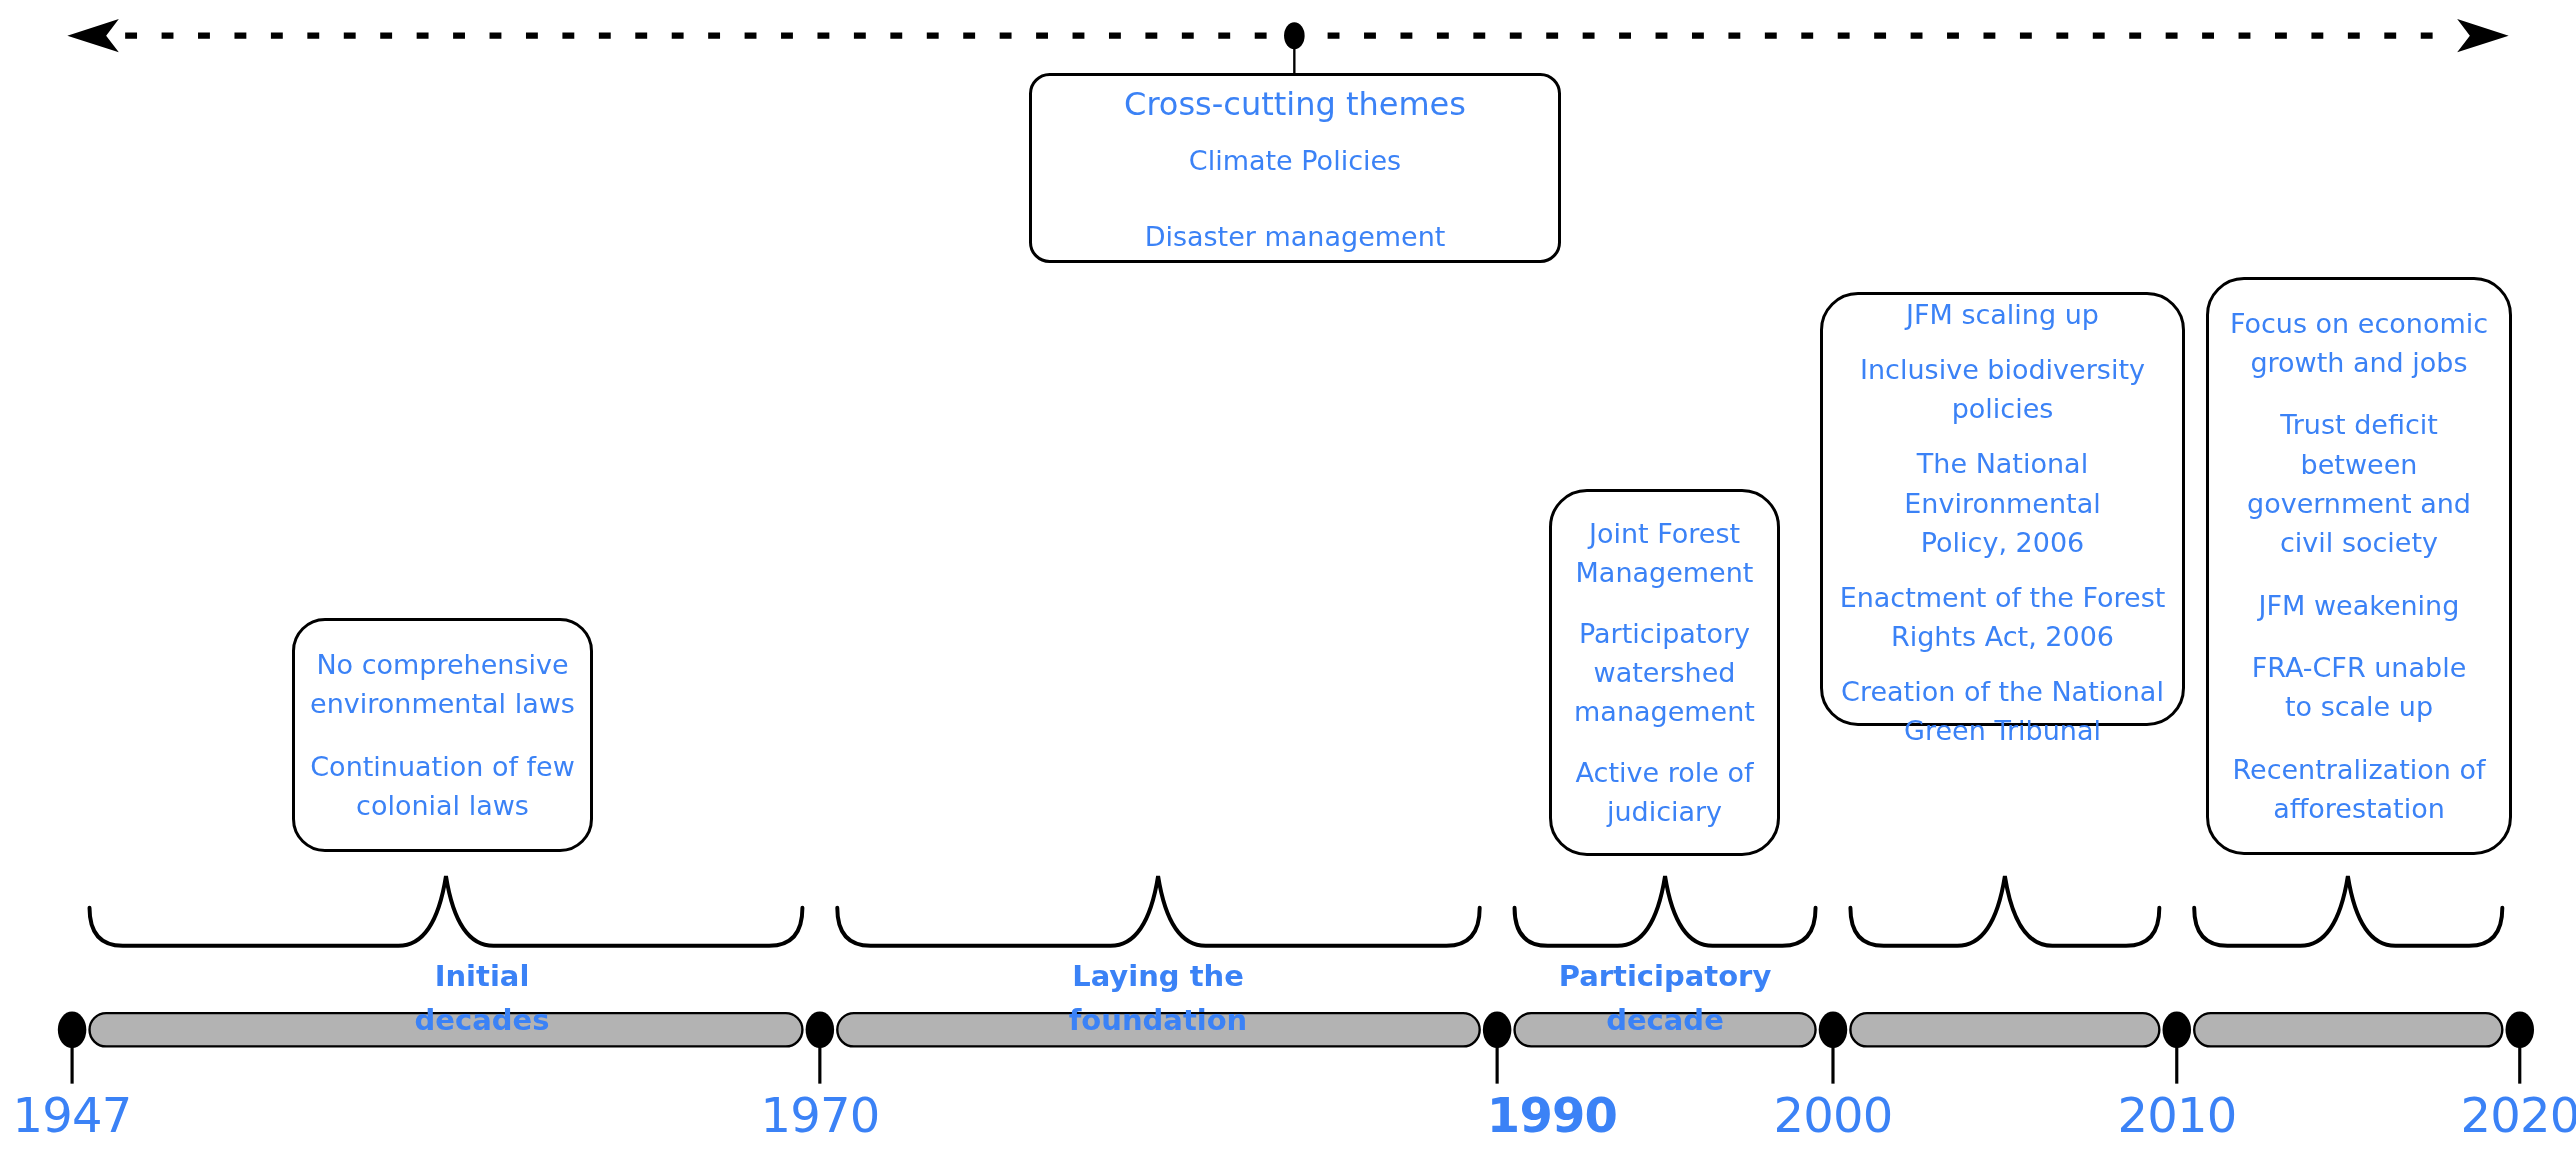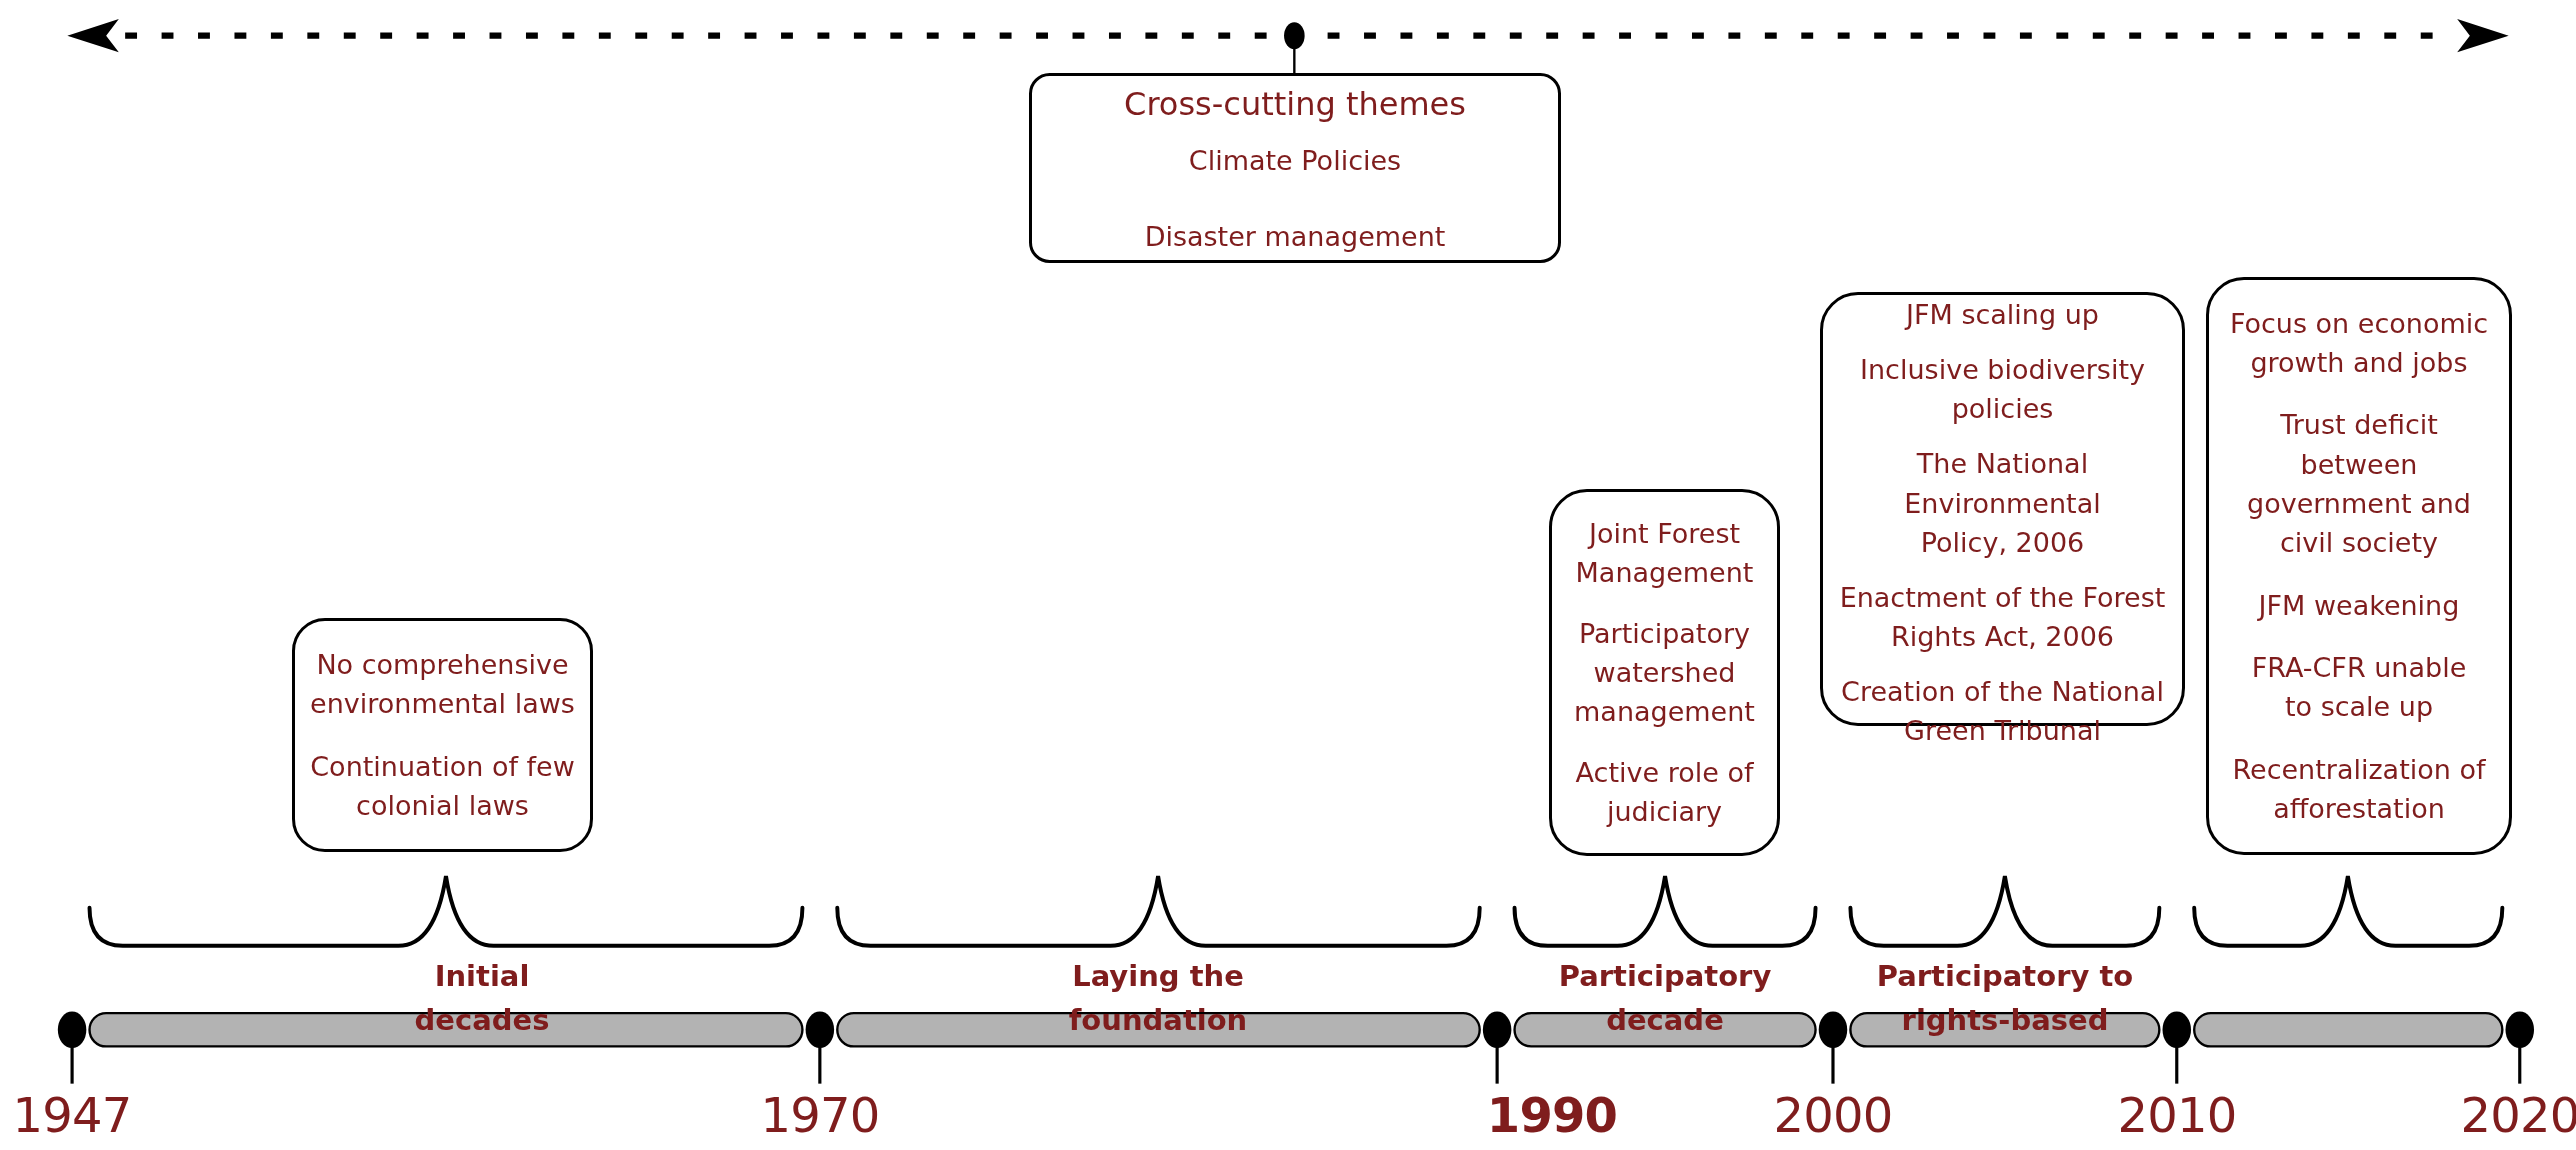--- a/index.html
+++ b/index.html
@@ -1,18 +1,18 @@
 <!DOCTYPE html>
 <html style="font-size:12.7px"><head>
 <meta charset="utf-8">
 <style>
   html,body{margin:0;padding:0;background:#fff;}
   #canvas{
     position:relative;width:2576px;height:1151px;background:#ffffff;
-    font-family:"DejaVu Sans","Liberation Sans",sans-serif;color:#7f1d1d;overflow:hidden;
+    font-family:"DejaVu Sans","Liberation Sans",sans-serif;color:#3b82f6;overflow:hidden;
   }
   #gfx{position:absolute;left:0;top:0;width:2576px;height:1151px;}
   .box{
     position:absolute;background:#ffffff;border:3.2px solid #000;box-sizing:border-box;
     display:flex;flex-direction:column;justify-content:space-evenly;align-items:center;
     text-align:center;border-radius:38px;
   }
   .box .item{white-space:pre-line;font-size:27px;line-height:1.45;padding:0 4.8px;}
   #cross-box{border-radius:20.6px;justify-content:flex-start;}
   #cross-box .cross-title{font-size:32px;line-height:1.25;margin-top:8px;}
@@ -117,22 +117,20 @@
     <div class="item">Recentralization of
 afforestation</div>
   </div>
 
   <div class="period-label" style="left:446px;margin-left:36px;">Initial
 decades</div>
   <div class="period-label" style="left:1158px;">Laying the
 foundation</div>
   <div class="period-label" style="left:1665px;">Participatory
 decade</div>
-  <div class="period-label" style="left:2005px;">Participatory to
-rights-based</div>
 
   <div class="year-label" style="left:72px;">1947</div>
   <div class="year-label" style="left:820px;">1970</div>
   <div class="year-label" style="left:1552px;font-weight:bold;">1990</div>
   <div class="year-label" style="left:1833px;">2000</div>
   <div class="year-label" style="left:2177px;">2010</div>
   <div class="year-label" style="left:2520px;">2020</div>
 
 </div>
 

